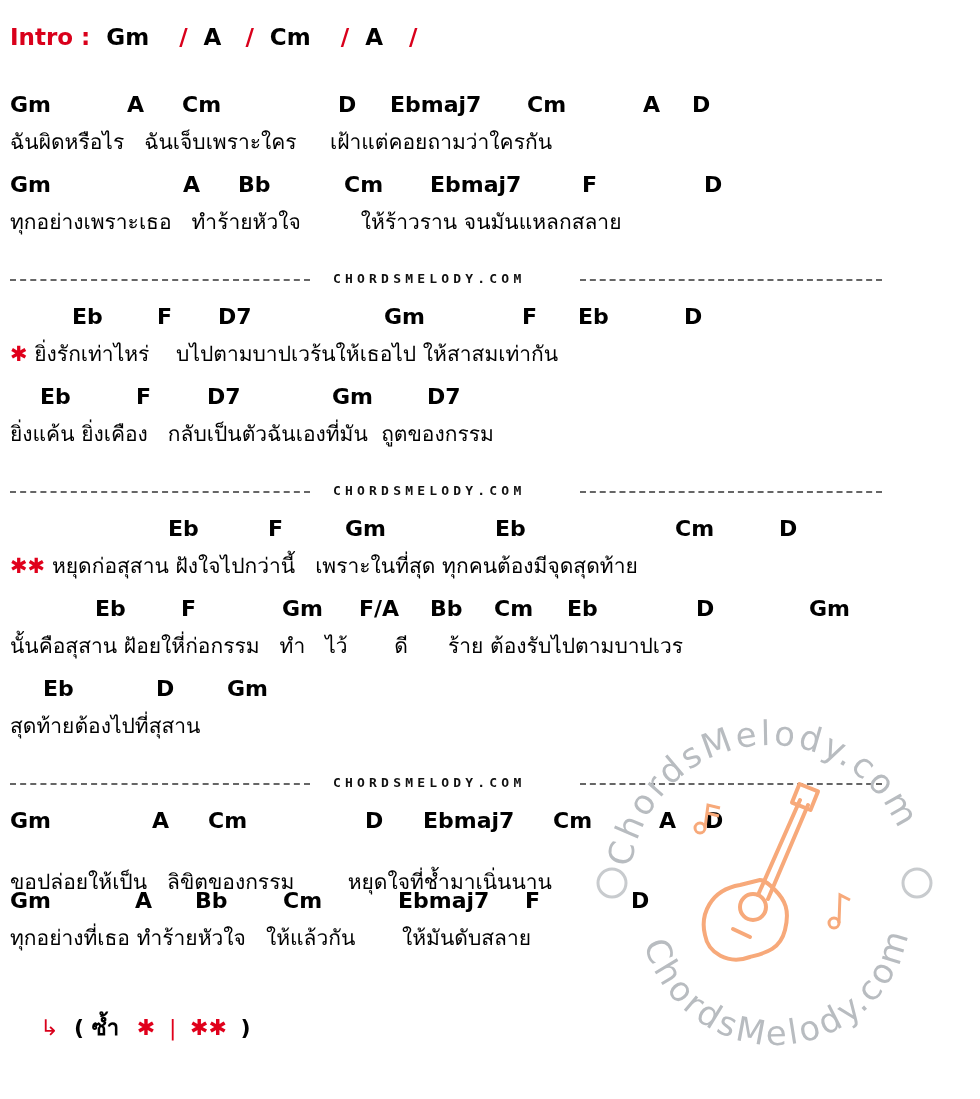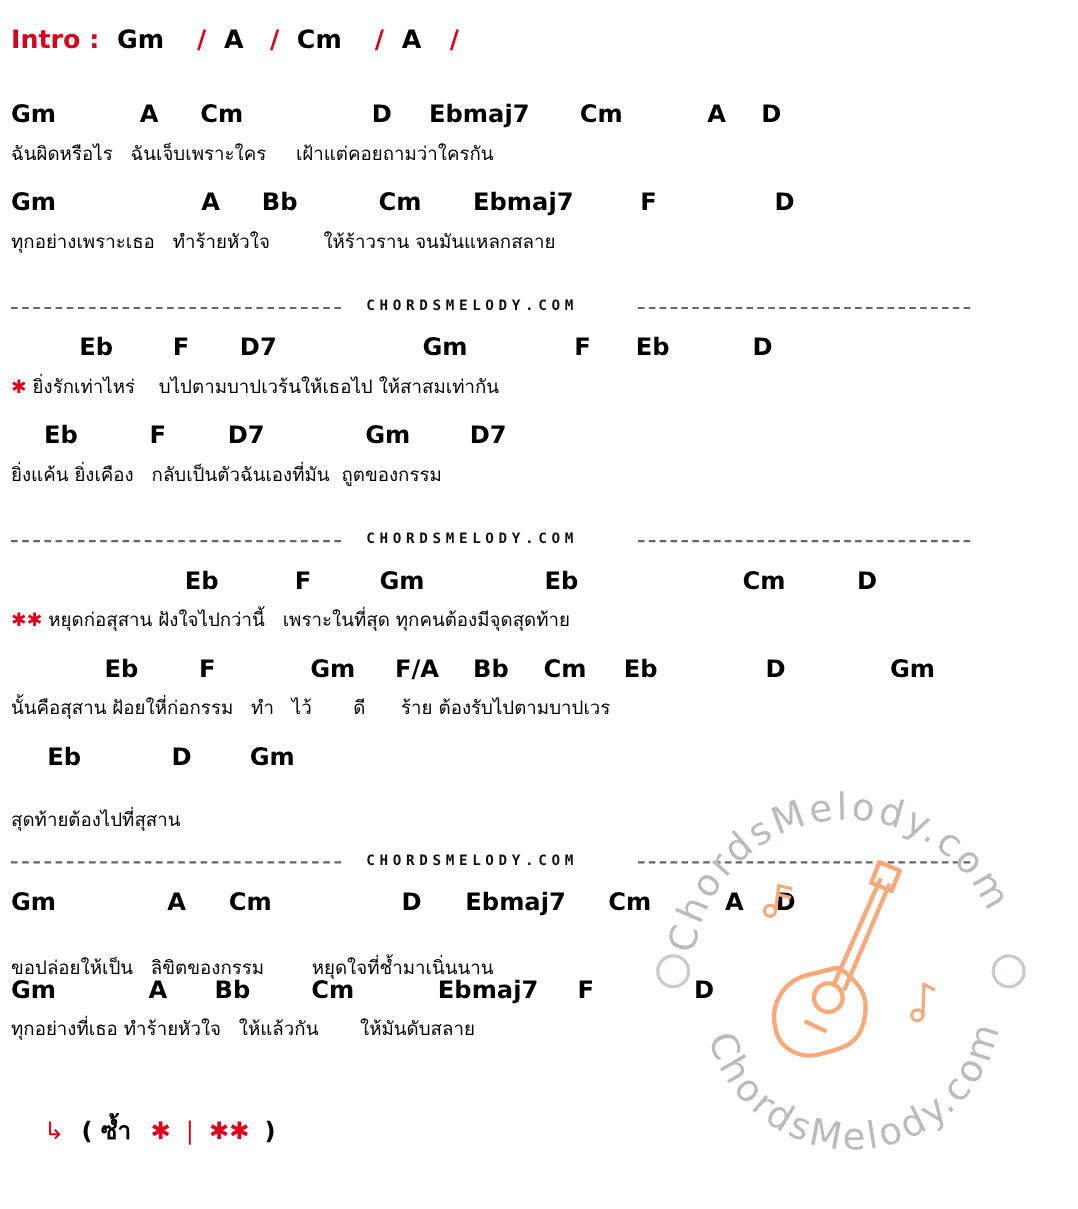--- a/index.html
+++ b/index.html
@@ -8,21 +8,21 @@
     font-family: "DejaVu Sans", "Liberation Sans", sans-serif;
     color: #000;
   }
   .abs { position: absolute; white-space: nowrap; }
   .intro { top: 24px; left: 10px; font-size: 23px; font-weight: bold; }
   .intro .lbl { color: #d9001b; margin-top: 44px; }
   .intro .slash { color: #d9001b; }
   .intro span { margin-right: 0; }
   .chordline { position: absolute; left: 0; height: 30px; width: 980px; }
   .chord { position: absolute; top: 0; font-size: 22px; font-weight: bold; white-space: nowrap; }
-  .lyric { position: absolute; left: 10px; font-size: 17px; white-space: pre; }
+  .lyric { position: absolute; left: 10px; font-size: 21px; white-space: pre; }
   .mark { color: #e0001b; font-weight: bold; }
   .sep { position: absolute; left: 10px; width: 872px; height: 20px; }
   .sep .dash { position: absolute; top: 9px; height: 0; border-top: 2px dashed #666; }
   .sep .dash.l { left: 0; width: 300px; }
   .sep .dash.r { left: 570px; width: 302px; }
   .sep .txt { position: absolute; left: 323px; top: 1px; font-size: 13px; letter-spacing: 4.2px; font-weight: bold; color: #111; font-family: "DejaVu Sans Mono", monospace; }
   .repeat { top: 1010px; left: 40px; font-size: 22px; font-weight: bold; }
   .repeat .arrow { color: #d9001b; font-weight: normal; }
   .repeat .red { color: #e0001b; }
   .watermark { position: absolute; left: 590px; top: 695px; width: 360px; height: 360px; }
@@ -101,21 +101,21 @@
       <span class="chord" style="left: 567px;">Eb</span>
       <span class="chord" style="left: 696px;">D</span>
       <span class="chord" style="left: 809px;">Gm</span>
     </div>
     <div class="lyric" style="top: 629px;"><span>นั้นคือสุสาน ฝัอยใหี่ก่อกรรม   ทำ   ไว้       ดี      ร้าย ต้องรับไปตามบาปเวร</span></div>
     <div class="chordline" style="top: 676px;">
       <span class="chord" style="left: 43px;">Eb</span>
       <span class="chord" style="left: 156px;">D</span>
       <span class="chord" style="left: 227px;">Gm</span>
     </div>
-    <div class="lyric" style="top: 731px;"><span>สุดท้ายต้องไปที่สุสาน</span></div>
+    <div class="lyric" style="top: 709px;"><span>สุดท้ายต้องไปที่สุสาน</span></div>
     <div class="chordline" style="top: 808px;">
       <span class="chord" style="left: 10px;">Gm</span>
       <span class="chord" style="left: 152px;">A</span>
       <span class="chord" style="left: 208px;">Cm</span>
       <span class="chord" style="left: 365px;">D</span>
       <span class="chord" style="left: 423px;">Ebmaj7</span>
       <span class="chord" style="left: 553px;">Cm</span>
       <span class="chord" style="left: 659px;">A</span>
       <span class="chord" style="left: 705px;">D</span>
     </div>

